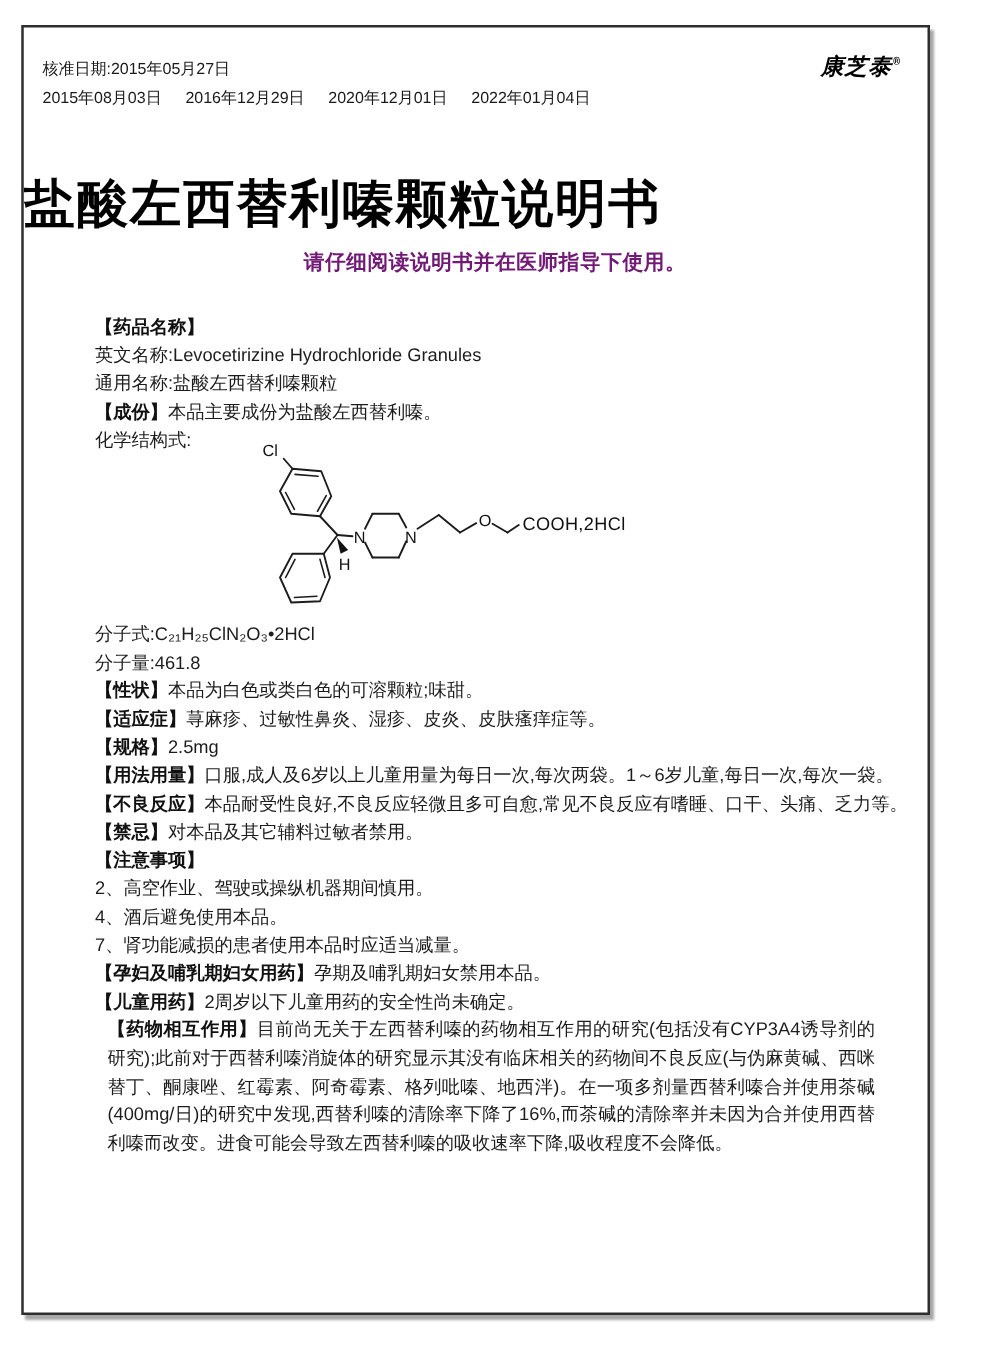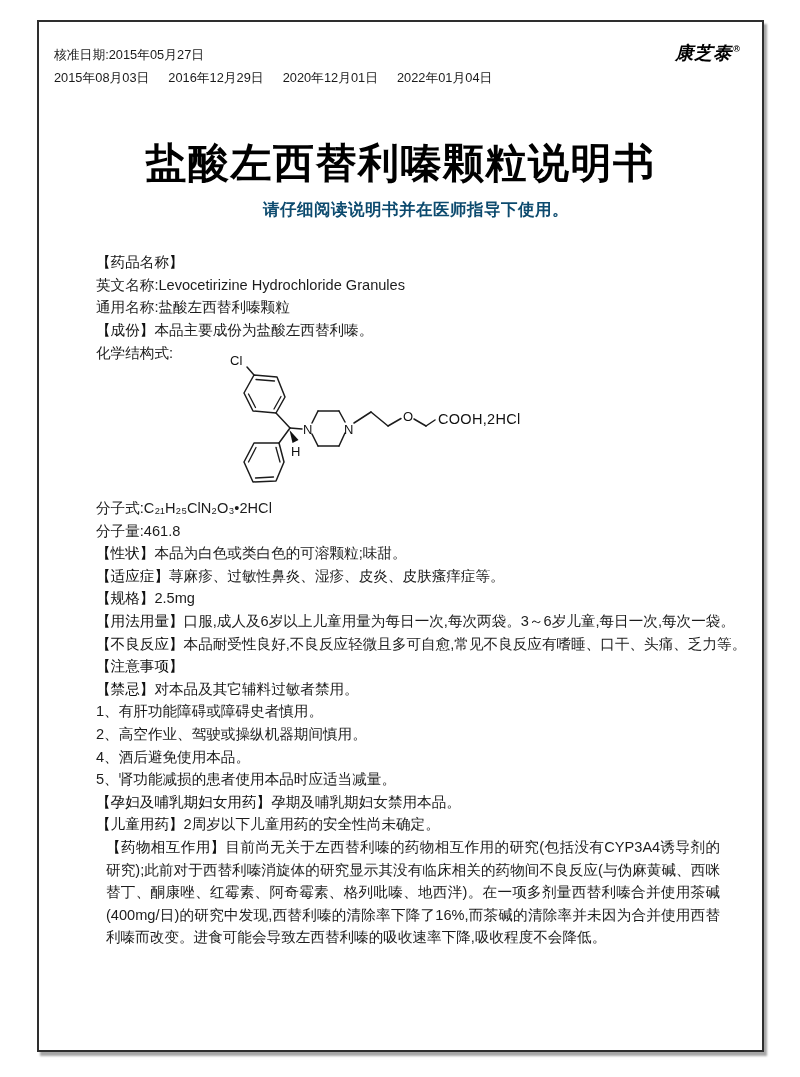--- a/index.html
+++ b/index.html
@@ -2,38 +2,38 @@
 <html><head>
 <meta charset="utf-8">
 <style>
   html,body{margin:0;padding:0;}
   body{
     width:800px;height:1077px;position:relative;background:#ffffff;
     font-family:"Liberation Sans","DejaVu Sans",sans-serif;
     color:#1b1b1b;-webkit-font-smoothing:antialiased;
   }
   .sheet{
-    position:absolute;left:37px;top:20px;width:727px;height:1032px;
+    position:absolute;left:17px;top:20px;width:727px;height:1032px;
     box-sizing:border-box;background:#fff;border:2px solid #2e2e2e;
     box-shadow:3px 4px 2px rgba(0,0,0,0.35);
     overflow:hidden;
   }
   .head{position:relative;height:66px;}
   .dates{position:absolute;left:15px;top:21px;font-size:12.8px;color:#1a1a1a;}
   .date-line{line-height:23px;white-space:nowrap;display:flex;gap:19px;}
   .brand{position:absolute;top:19px;right:21px;font-size:18px;font-weight:bold;
-         font-style:italic;letter-spacing:1px;color:#000;}
+         font-style:italic;letter-spacing:1px;color:#000;font-family:Liberation Mono, monospace;}
   .brand sup{font-size:9px;font-style:normal;vertical-align:super;margin-left:1px;}
-  .title{margin-top:52px;text-align:center;font-size:41px;line-height:1.15;
+  .title{margin-top:52px;font-size:41px;line-height:1.15;
          font-weight:900;color:#000;letter-spacing:1.5px;}
   .subtitle{margin-top:12px;text-align:center;font-size:16.5px;font-weight:bold;
-            letter-spacing:0.5px;color:#0c4a6e;padding-left:31px;}
+            letter-spacing:0.5px;color:#701a75;padding-left:31px;}
   .docbody{margin:30px 42px 0 57px;font-size:14.6px;line-height:22.6px;color:#1c1c1c;}
   .line{white-space:nowrap;}
-  .line .lbl{font-weight:normal;color:#111;}
+  .line .lbl{font-weight:bold;color:#111;}
   .line.wrap{white-space:normal;text-align:justify;margin-left:10px;}
   .structure{margin:-12px 0 3px 110px;width:345px;height:142px;}
   .structure svg{display:block;}
   .bond{stroke:#1c1c1c;stroke-width:1.5;fill:none;stroke-linecap:round;stroke-linejoin:round;}
   .bond-thin{stroke:#1c1c1c;stroke-width:1.3;fill:none;stroke-linecap:round;}
   .atom{font-size:13px;fill:#111;}
   .atom-big{font-size:14.5px;fill:#111;letter-spacing:0.3px;}
 </style>
 </head>
 <body>
@@ -106,26 +106,25 @@
         <text class="atom-big" x="232" y="72">COOH,2HCl</text>
       </svg>
     </div>
 
     <div id="sections-bottom">
         <div class="line"><span class="lbl"></span><span class="txt">分子式:C₂₁H₂₅ClN₂O₃•2HCl</span></div>
         <div class="line"><span class="lbl"></span><span class="txt">分子量:461.8</span></div>
         <div class="line"><span class="lbl">【性状】</span><span class="txt">本品为白色或类白色的可溶颗粒;味甜。</span></div>
         <div class="line"><span class="lbl">【适应症】</span><span class="txt">荨麻疹、过敏性鼻炎、湿疹、皮炎、皮肤瘙痒症等。</span></div>
         <div class="line"><span class="lbl">【规格】</span><span class="txt">2.5mg</span></div>
-        <div class="line"><span class="lbl">【用法用量】</span><span class="txt">口服,成人及6岁以上儿童用量为每日一次,每次两袋。3～6岁儿童,每日一次,每次一袋。</span></div>
+        <div class="line"><span class="lbl">【用法用量】</span><span class="txt">口服,成人及6岁以上儿童用量为每日一次,每次两袋。1～6岁儿童,每日一次,每次一袋。</span></div>
         <div class="line"><span class="lbl">【不良反应】</span><span class="txt">本品耐受性良好,不良反应轻微且多可自愈,常见不良反应有嗜睡、口干、头痛、乏力等。</span></div>
+        <div class="line"><span class="lbl">【禁忌】</span><span class="txt">对本品及其它辅料过敏者禁用。</span></div>
         <div class="line"><span class="lbl">【注意事项】</span><span class="txt"></span></div>
-        <div class="line"><span class="lbl">【禁忌】</span><span class="txt">对本品及其它辅料过敏者禁用。</span></div>
-        <div class="line"><span class="lbl"></span><span class="txt">1、有肝功能障碍或障碍史者慎用。</span></div>
         <div class="line"><span class="lbl"></span><span class="txt">2、高空作业、驾驶或操纵机器期间慎用。</span></div>
         <div class="line"><span class="lbl"></span><span class="txt">4、酒后避免使用本品。</span></div>
-        <div class="line"><span class="lbl"></span><span class="txt">5、肾功能减损的患者使用本品时应适当减量。</span></div>
+        <div class="line"><span class="lbl"></span><span class="txt">7、肾功能减损的患者使用本品时应适当减量。</span></div>
         <div class="line"><span class="lbl">【孕妇及哺乳期妇女用药】</span><span class="txt">孕期及哺乳期妇女禁用本品。</span></div>
         <div class="line"><span class="lbl">【儿童用药】</span><span class="txt">2周岁以下儿童用药的安全性尚未确定。</span></div>
         <div class="line wrap"><span class="lbl">【药物相互作用】</span><span class="txt">目前尚无关于左西替利嗪的药物相互作用的研究(包括没有CYP3A4诱导剂的研究);此前对于西替利嗪消旋体的研究显示其没有临床相关的药物间不良反应(与伪麻黄碱、西咪替丁、酮康唑、红霉素、阿奇霉素、格列吡嗪、地西泮)。在一项多剂量西替利嗪合并使用茶碱(400mg/日)的研究中发现,西替利嗪的清除率下降了16%,而茶碱的清除率并未因为合并使用西替利嗪而改变。进食可能会导致左西替利嗪的吸收速率下降,吸收程度不会降低。</span></div>
       </div>
   </div>
 </div>
 
 </body></html>

